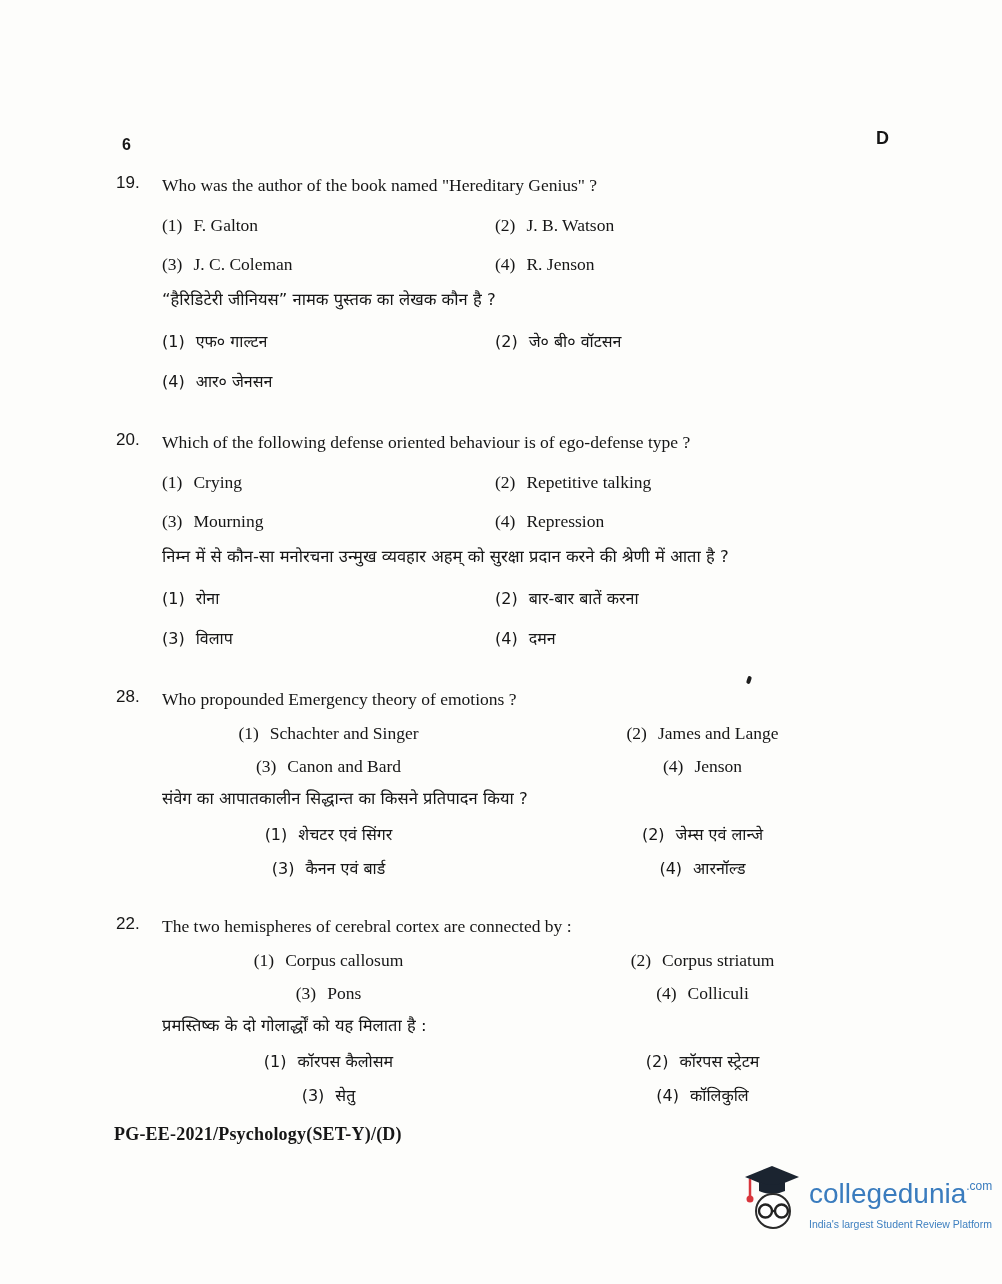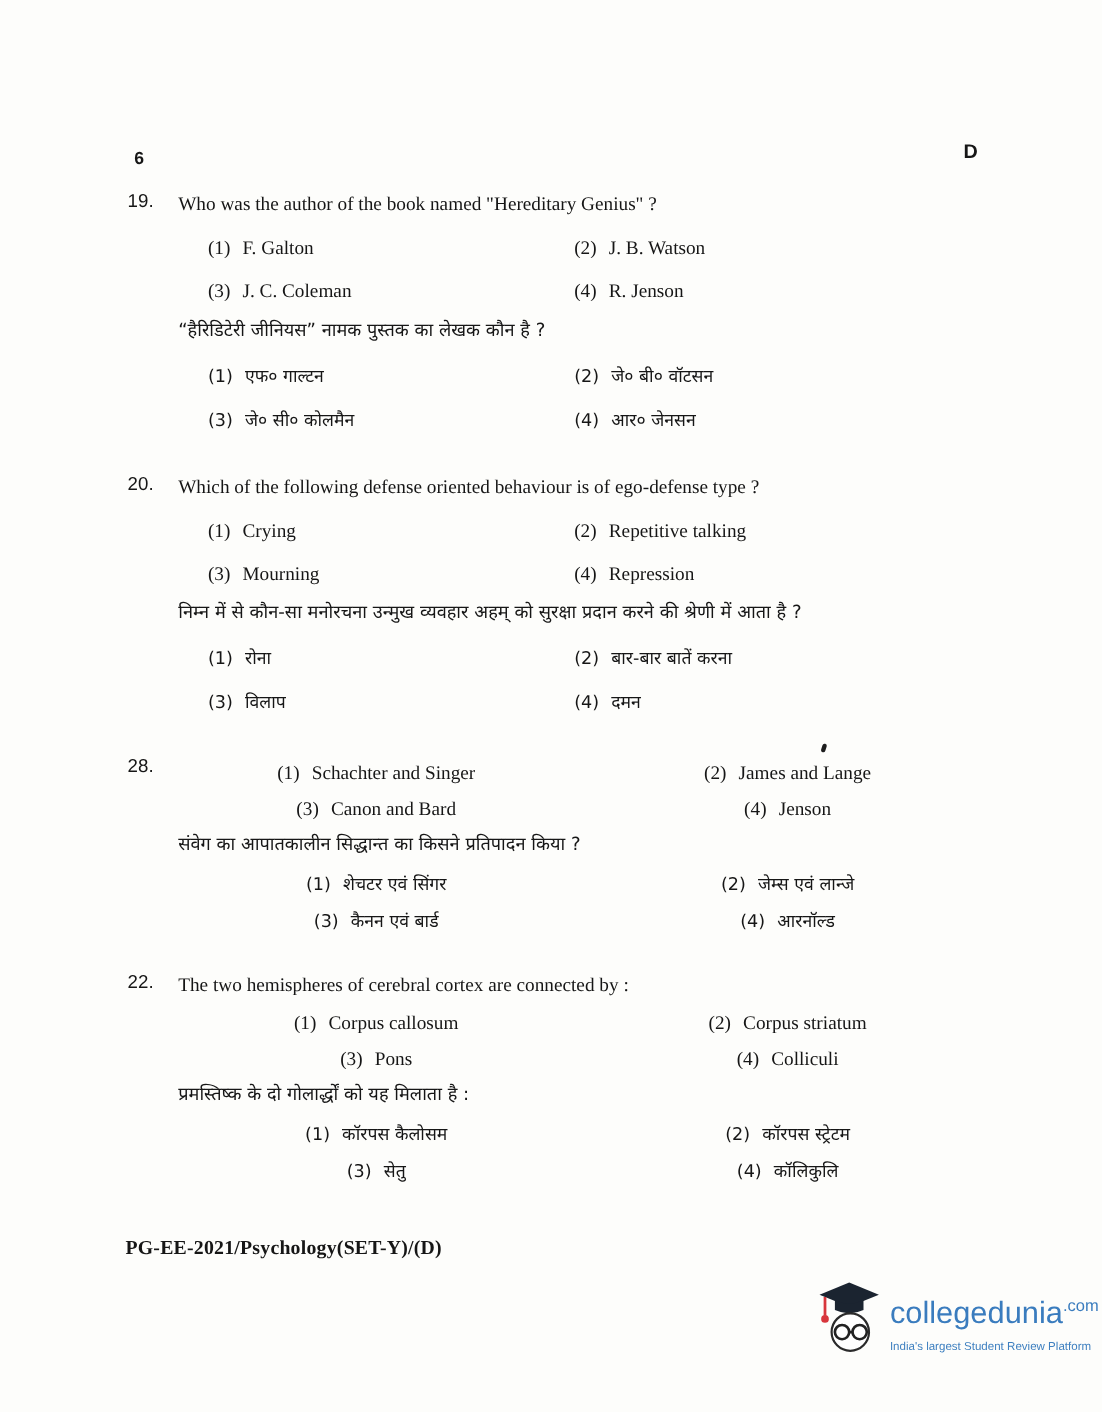--- a/index.html
+++ b/index.html
@@ -30,21 +30,21 @@
   .q-num {
     width: 46px; flex-shrink: 0;
     font-weight: normal; font-size: 17px;
     font-family: "Liberation Sans", sans-serif;
     padding-top: 1px;
   }
   .q-body { flex: 1; }
   .q-text { margin: 0 0 8px 0; font-size: 17.5px; line-height: 1.5; }
   .q-text.hi { font-family: "DejaVu Sans", sans-serif; font-size: 16.5px; margin-top: 4px; }
   .options { display: grid; grid-template-columns: 333px 1fr; margin-bottom: 2px; }
-  .opt { font-size: 17.5px; padding: 9px 0; white-space: nowrap; margin-left: 27px; }
+  .opt { font-size: 17.5px; padding: 9px 0; white-space: nowrap; }
   .options.hi-opts .opt { font-family: "DejaVu Sans", sans-serif; font-size: 16px; }
   .opt-num { margin-right: 11px; }
   .question.tight .opt { padding: 6px 0; text-align: center; }
   .question.tight .q-text { margin-bottom: 5px; }
 
   .footer-code {
     position: absolute; left: 114px; top: 1124px;
     font-size: 18px; font-weight: bold; letter-spacing: 0.2px;
   }
 
@@ -55,21 +55,21 @@
   }
 
   .logo {
     position: absolute; left: 742px; top: 1164px;
     display: flex; align-items: flex-start; gap: 9px;
     font-family: "Liberation Sans", sans-serif;
   }
   .logo-icon { width: 58px; height: 72px; flex-shrink: 0; }
   .logo-textcol { padding-top: 16px; }
   .logo-brand { font-size: 28px; color: #3a7cbe; font-weight: 500; line-height: 1; }
-  .logo-tld { font-size: 15px; vertical-align: top; color: #3a7cbe; }
+  .logo-tld { font-size: 12px; vertical-align: top; color: #3a7cbe; }
   .logo-tagline { margin-top: 10px; font-size: 10.5px; color: #3f80c0; }
 </style>
 </head>
 <body>
 
 <div class="page">
 
   <div class="corner-page-num">6</div>
   <div class="corner-set-letter">D</div>
 
@@ -82,21 +82,20 @@
         <div class="options">
           <div class="opt"><span class="opt-num">(1)</span><span>F. Galton</span></div>
           <div class="opt"><span class="opt-num">(2)</span><span>J. B. Watson</span></div>
           <div class="opt"><span class="opt-num">(3)</span><span>J. C. Coleman</span></div>
           <div class="opt"><span class="opt-num">(4)</span><span>R. Jenson</span></div>
         </div>
         <p class="q-text hi">“हैरिडिटेरी जीनियस” नामक पुस्तक का लेखक कौन है ?</p>
         <div class="options hi-opts">
           <div class="opt"><span class="opt-num">(1)</span><span>एफ० गाल्टन</span></div>
           <div class="opt"><span class="opt-num">(2)</span><span>जे० बी० वॉटसन</span></div>
-          <div class="opt"><span class="opt-num">(3)</span><span>जे० सी० कोलमैन</span></div>
           <div class="opt"><span class="opt-num">(4)</span><span>आर० जेनसन</span></div>
         </div>
       </div>
     </section>
 
     <section class="question">
       <span class="q-num">20.</span>
       <div class="q-body">
         <p class="q-text">Which of the following defense oriented behaviour is of ego-defense type ?</p>
         <div class="options">
@@ -111,20 +110,21 @@
           <div class="opt"><span class="opt-num">(2)</span><span>बार-बार बातें करना</span></div>
           <div class="opt"><span class="opt-num">(3)</span><span>विलाप</span></div>
           <div class="opt"><span class="opt-num">(4)</span><span>दमन</span></div>
         </div>
       </div>
     </section>
 
     <section class="question tight">
       <span class="q-num">28.</span>
       <div class="q-body">
+        <p class="q-text">Who propounded Emergency theory of emotions ?</p>
         <div class="options">
           <div class="opt"><span class="opt-num">(1)</span><span>Schachter and Singer</span></div>
           <div class="opt"><span class="opt-num">(2)</span><span>James and Lange</span></div>
           <div class="opt"><span class="opt-num">(3)</span><span>Canon and Bard</span></div>
           <div class="opt"><span class="opt-num">(4)</span><span>Jenson</span></div>
         </div>
         <p class="q-text hi">संवेग का आपातकालीन सिद्धान्त का किसने प्रतिपादन किया ?</p>
         <div class="options hi-opts">
           <div class="opt"><span class="opt-num">(1)</span><span>शेचटर एवं सिंगर</span></div>
           <div class="opt"><span class="opt-num">(2)</span><span>जेम्स एवं लान्जे</span></div>

